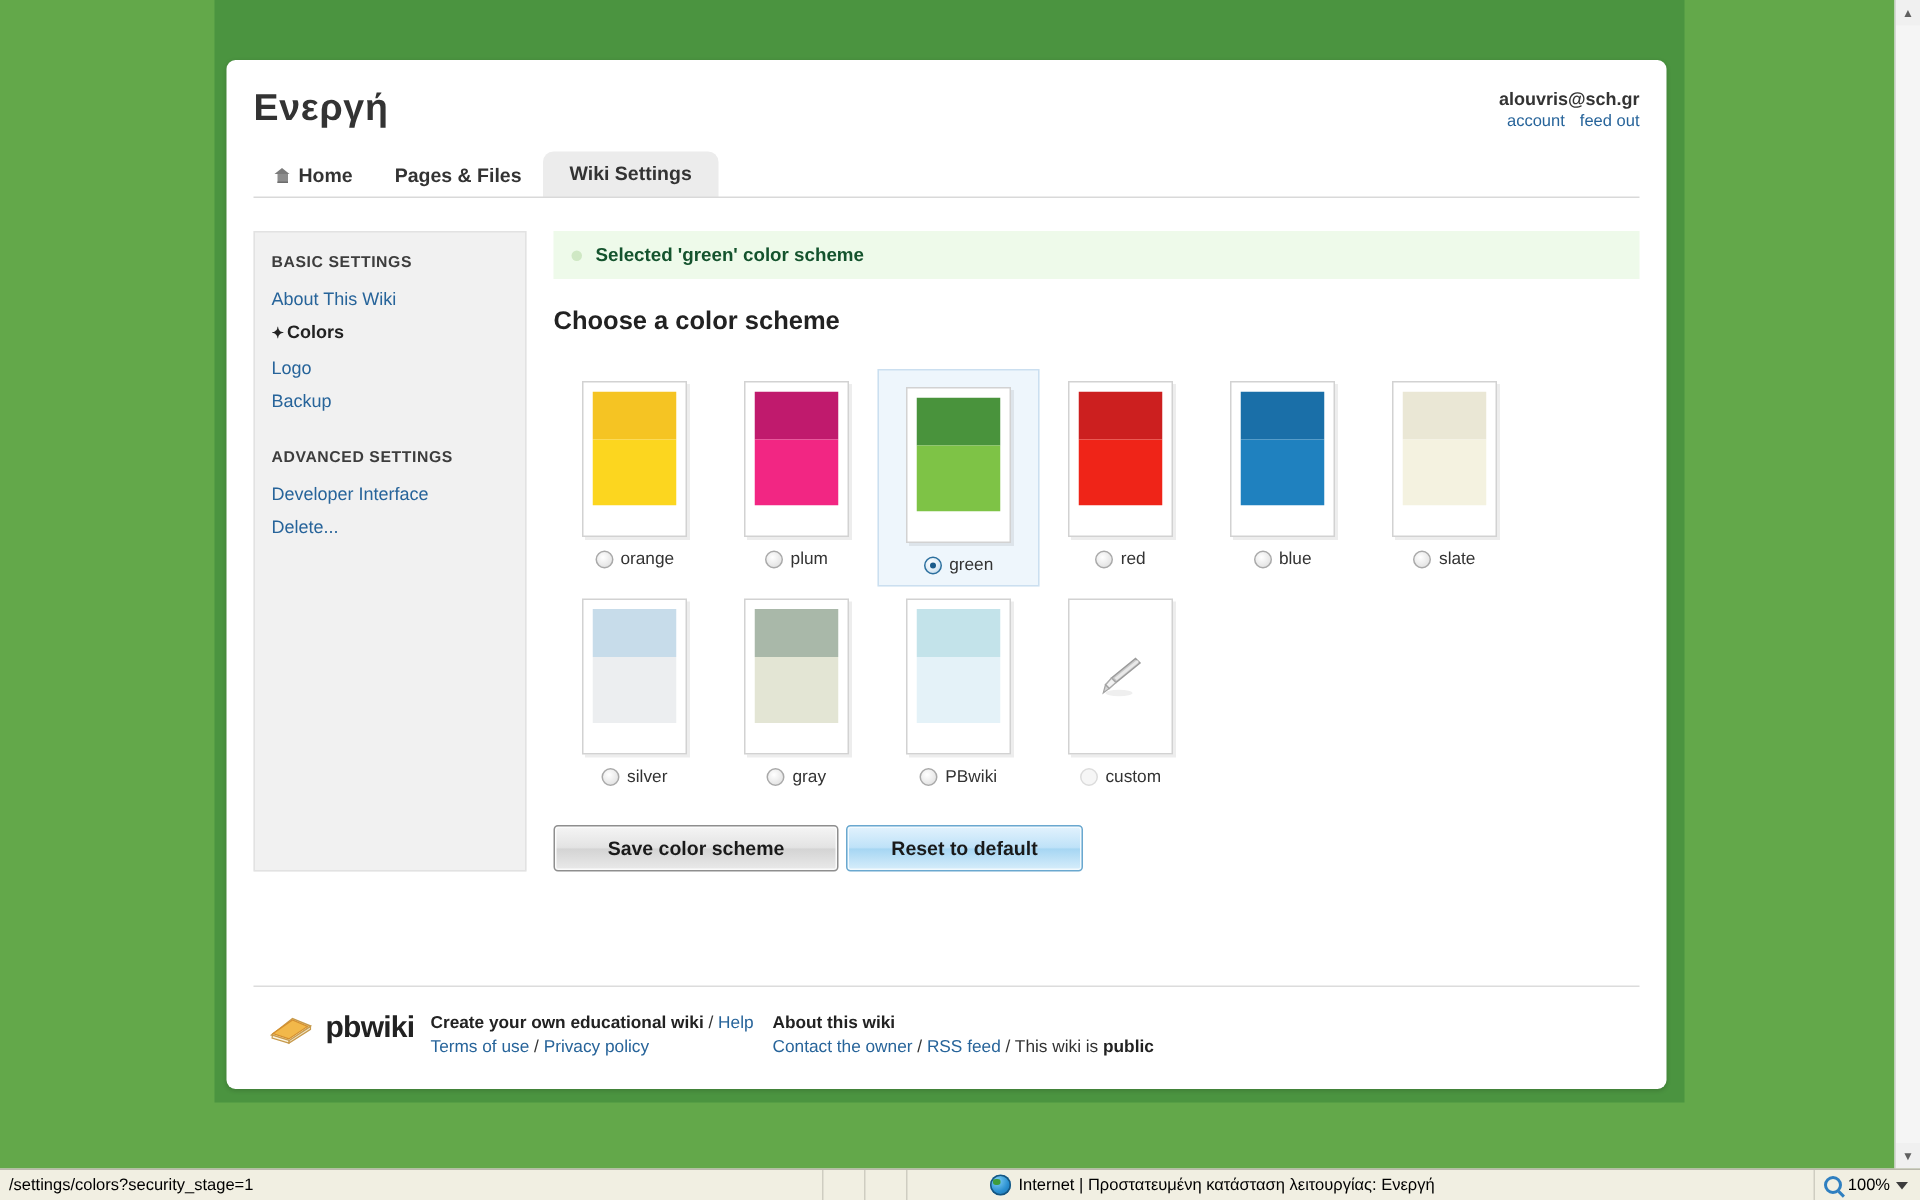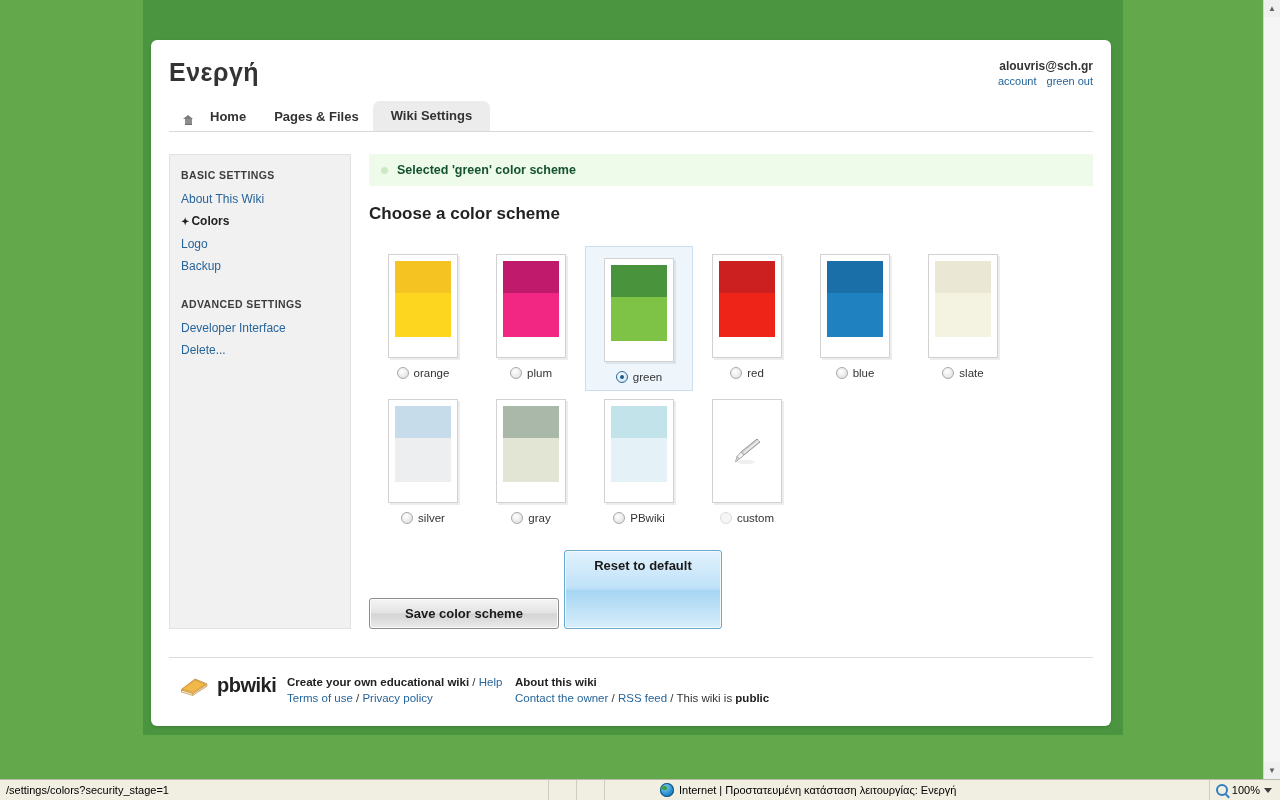--- a/index.html
+++ b/index.html
@@ -138,21 +138,21 @@
   
   .tabs {
     position: absolute; left: 18px; bottom: 0;
     display: flex; align-items: flex-end;
   }
   .tab {
     font-size: 13px; color: #333; font-weight: bold;
     padding: 7px 14px 8px 14px;
     line-height: 14px;
     cursor: pointer;
-    display: flex; align-items: flex-end; gap: 16px;
+    display: flex; align-items: flex-start; gap: 5px;
   }
   .tab.active {
     background: #ececec;
     border-radius: 7px 7px 0 0;
     padding: 8px 18px 9px 18px;
   }
   .home-icon {
     display: inline-block; width: 11px; height: 11px;
     position: relative; flex: none;
   }
@@ -294,21 +294,20 @@
   .btn {
     font-family: "Liberation Sans", sans-serif;
     font-size: 13px; font-weight: bold; color: #1a1a1a;
     padding: 7px 0; width: 190px; text-align: center;
     border-radius: 3px; cursor: pointer;
   }
   .btn.gray {
     background: linear-gradient(to bottom, #f5f5f5 0%, #e3e3e3 48%, #d4d4d4 52%, #eaeaea 100%);
     border: 1px solid #8e8e8e;
     box-shadow: inset 0 0 0 1px #fbfbfb;
-    margin-top: 48px;
   }
   .btn.blue {
     width: 158px;
     background: linear-gradient(to bottom, #e2f2fd 0%, #bfe2f8 48%, #a6d6f3 52%, #d8eefb 100%);
     border: 1px solid #6aa8cf;
     box-shadow: inset 0 0 0 1px #f2fafe;
   }
 
   
   .wiki-footer {
@@ -342,21 +341,21 @@
 
     <div id="wiki">
 
       <div class="wiki-header">
         <h1 class="wiki-title">Ενεργή</h1>
 
         <div class="account-box">
           <div class="account-email">alouvris@sch.gr</div>
           <div class="account-links">
             <a href="#">account</a>
-            <a href="#">green out</a>
+            <a href="#">feed out</a>
           </div>
         </div>
 
         <div class="tabs">
           <div class="tab">
             <span class="home-icon"></span>
             <span>Home</span>
           </div>
           <div class="tab">
             <span>Pages &amp; Files</span>

